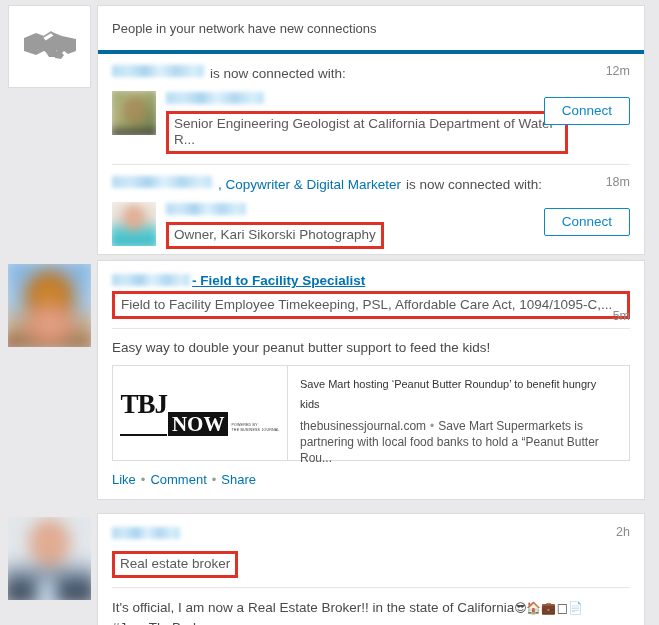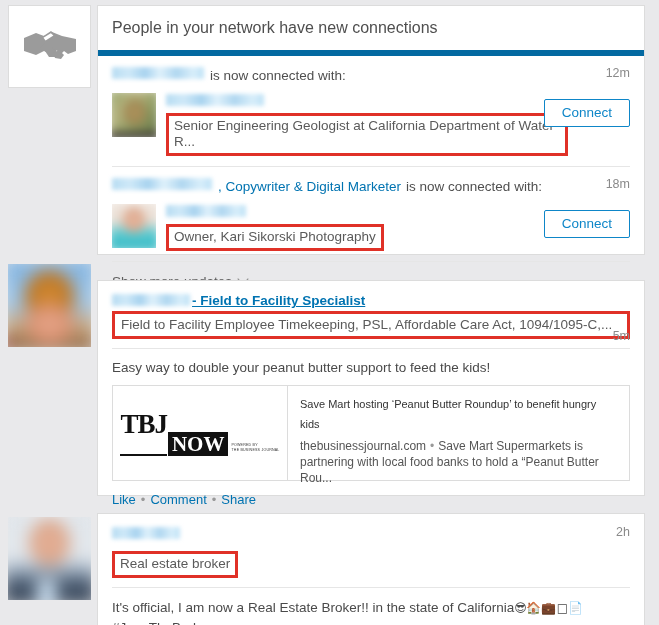--- a/index.html
+++ b/index.html
@@ -69,29 +69,29 @@
       radial-gradient(ellipse 26px 30px at 50% 33%, #e8b49c 0%, #dba386 60%, rgba(219,163,134,0) 78%),
       linear-gradient(180deg, #dfe5ea 0%, #e2e7ec 48%, #9fb0c2 62%, #46566b 78%, #3c4a5c 100%);
   }
   .av3::after{
     content:""; position:absolute; left:36%; bottom:0; width:18px; height:22px;
     background:linear-gradient(180deg,#cfe0ef,#b4cde3);
   }
 
   
   #card-connections { left: 97px; top: 5px; width: 548px; height: 250px; }
-  #card-story       { left: 97px; top: 280px; width: 548px; height: 216px; }
+  #card-story       { left: 97px; top: 260px; width: 548px; height: 240px; }
   #card-post        { left: 97px; top: 513px; width: 548px; height: 118px; }
 
   .card-head {
     height: 44px;
     display: flex; align-items: center;
     padding: 0 14px;
-    border-bottom: 6px solid #0369a1;
-    font-size: 16px;
+    border-bottom: 4px solid #0369a1;
+    font-size: 13px;
     color: #4f4f4f;
   }
 
   .conn-block { padding: 10px 14px 0 14px; position: relative; }
 
   .conn-line {
     display: flex; align-items: baseline;
     font-size: 13.5px; color: #4f4f4f;
     line-height: 19px;
   }

